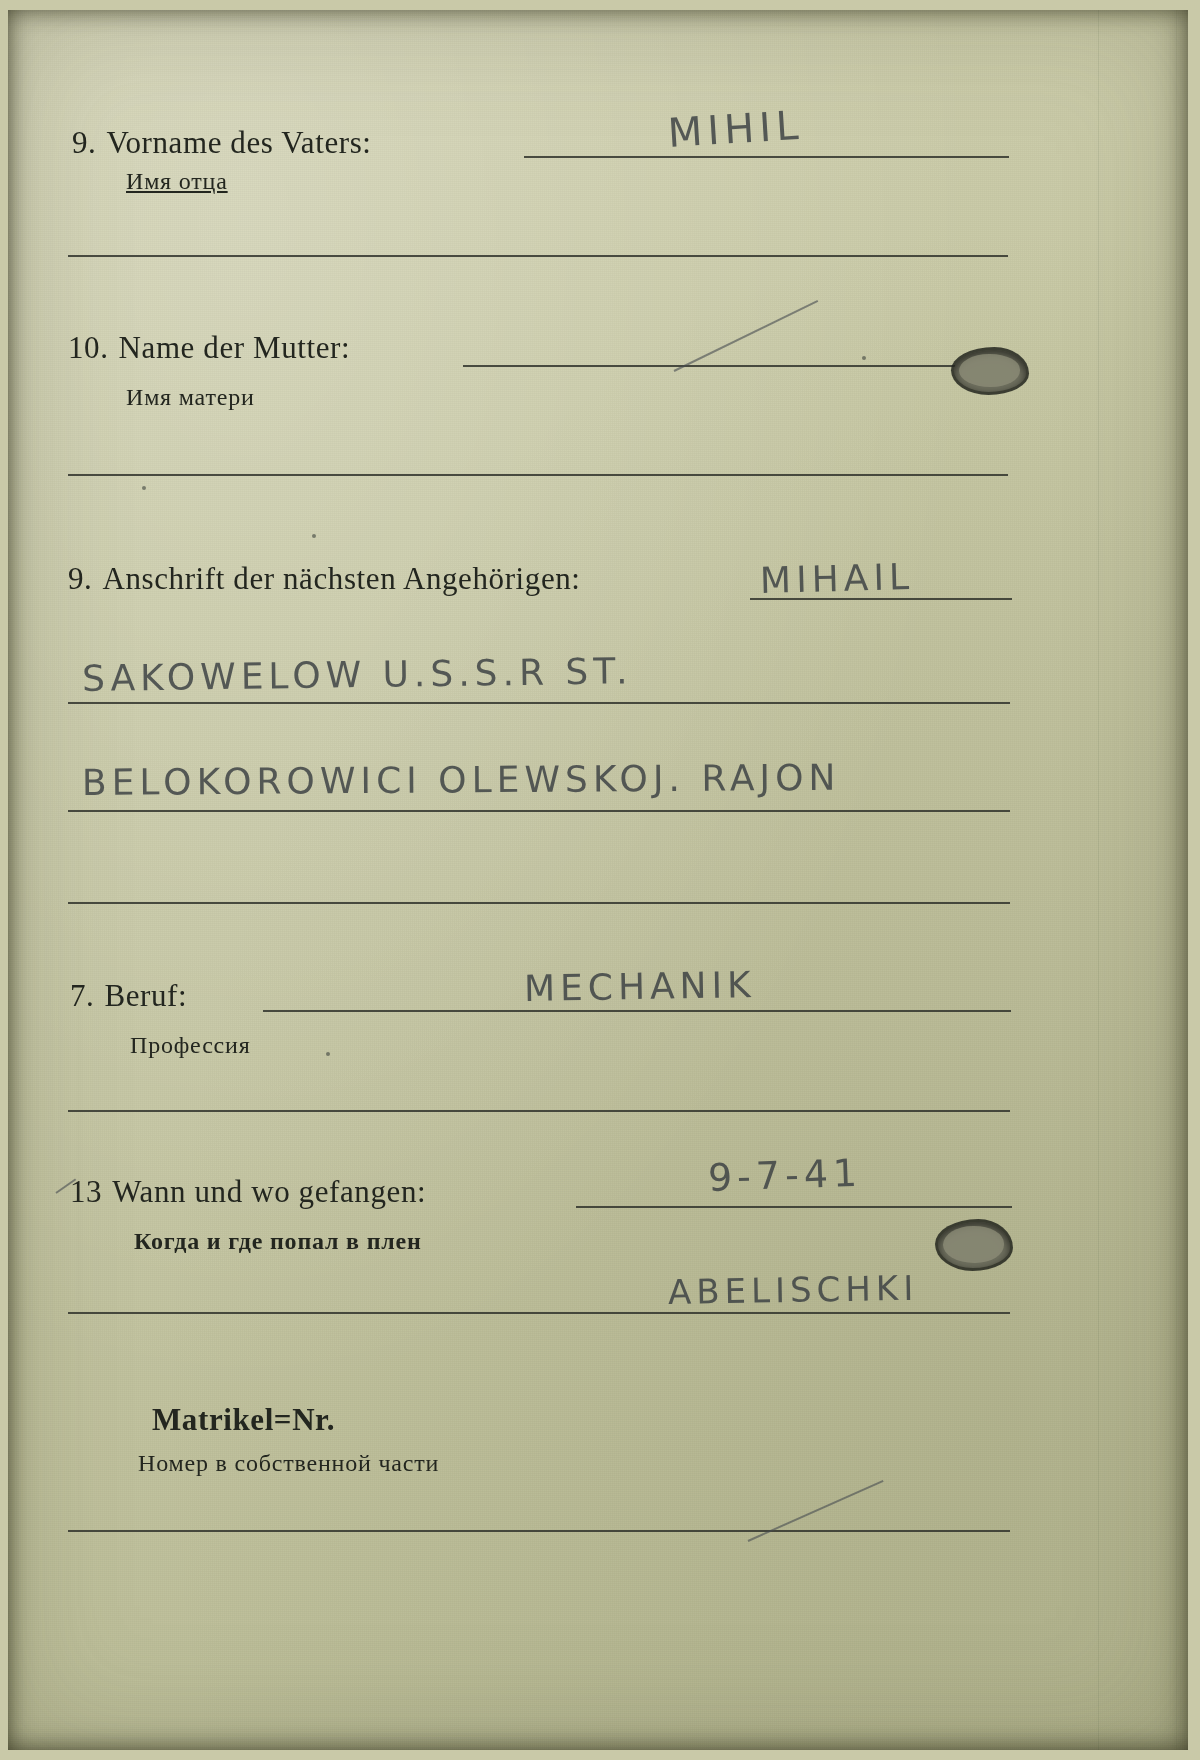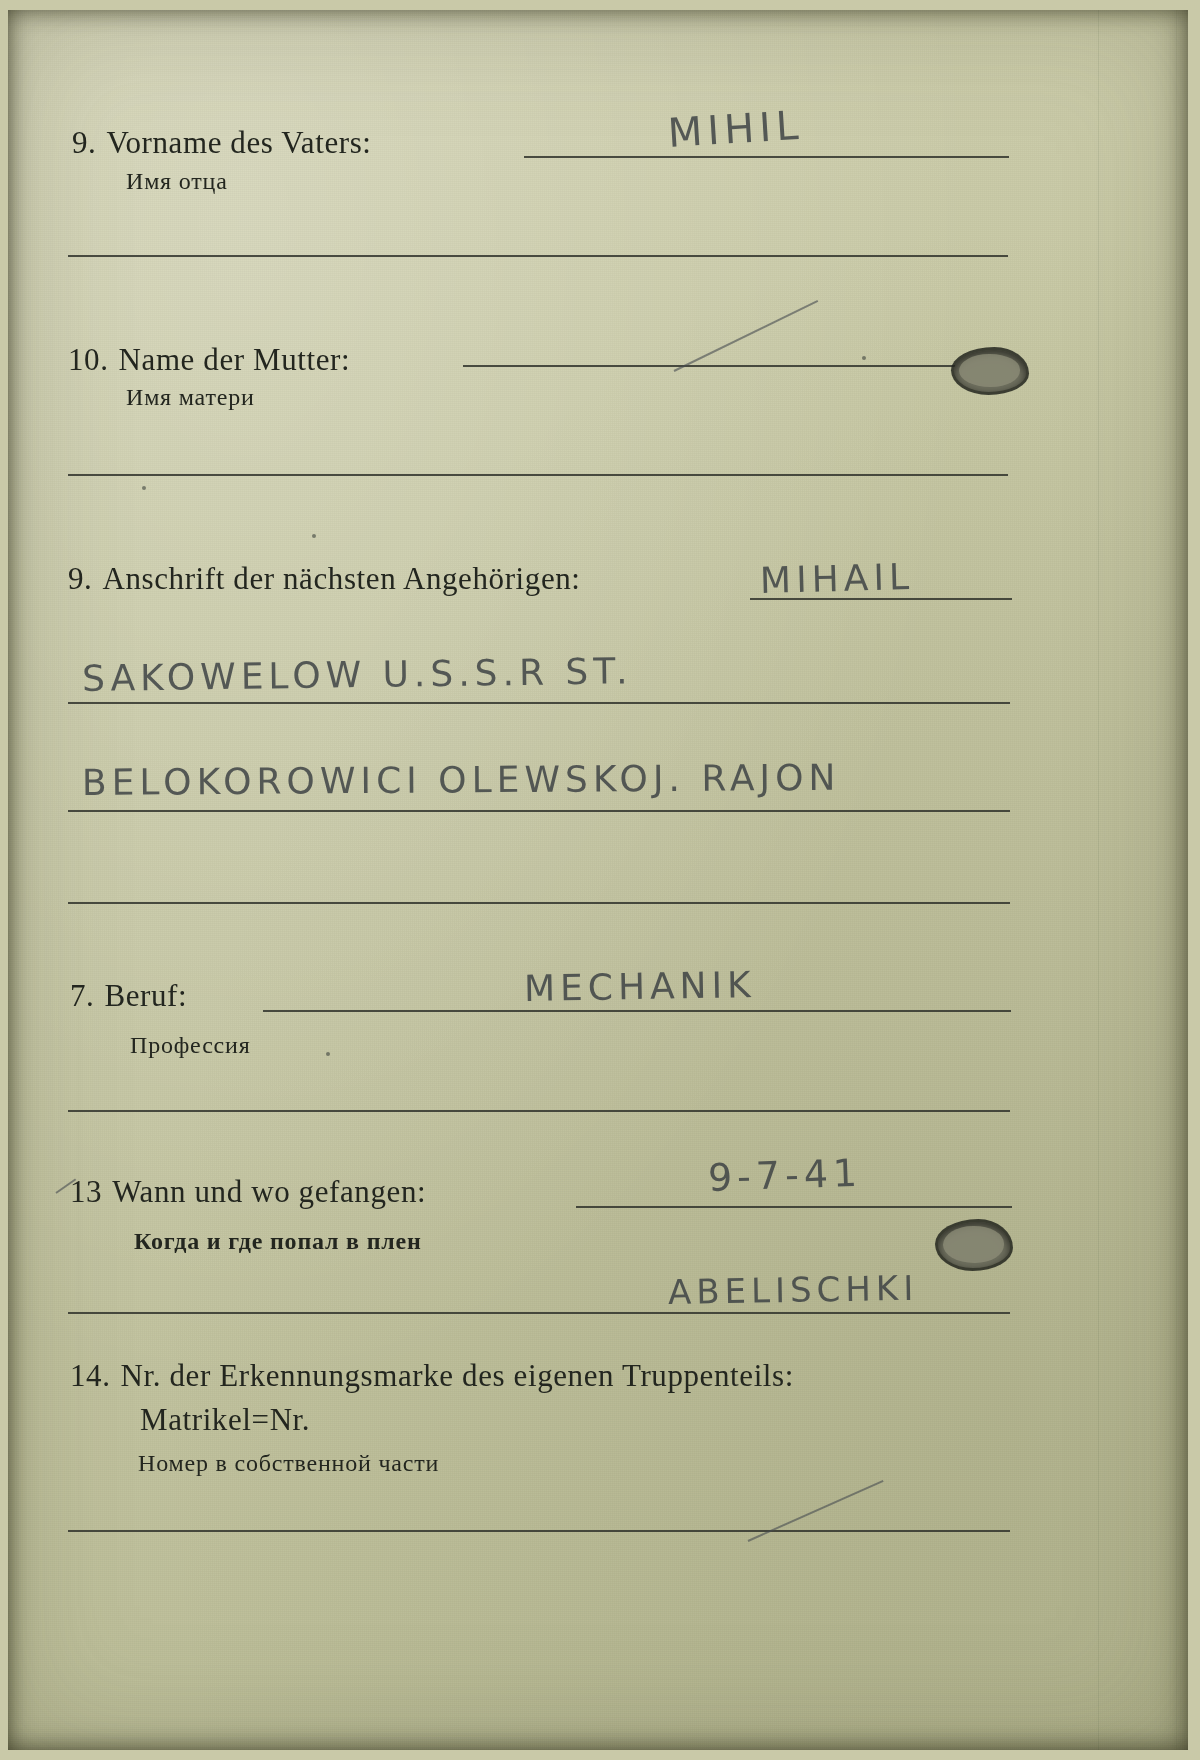--- a/index.html
+++ b/index.html
@@ -133,27 +133,27 @@
 <div id="page">
   <div id="paper">
     <div id="grain"></div>
 
     <div class="vrule" style="left:1090px; opacity:0.30;"></div>
     <div class="vrule" style="left:1168px; opacity:0.18;"></div>
 
     <div class="lbl-de" style="left:64px; top:115px;">
       <span class="num">9.</span><span>Vorname des Vaters:</span>
     </div>
-    <div class="lbl-ru" style="left:118px; top:158px;">Имя отца</div>
+    <div class="lbl-ru" style="left:118px; top:158px;text-decoration:underline;">Имя отца</div>
     <div class="rule" style="left:516px; top:146px; width:485px;"></div>
     <div class="hand" style="left:660px; top:100px; font-size:40px; transform: rotate(-3.5deg);">MIHIL</div>
 
     <div class="rule" style="left:60px; top:245px; width:940px;"></div>
 
-    <div class="lbl-de" style="left:60px; top:332px;">
+    <div class="lbl-de" style="left:60px; top:320px;">
       <span class="num">10.</span><span>Name der Mutter:</span>
     </div>
     <div class="lbl-ru" style="left:118px; top:374px;text-align:center;">Имя матери</div>
     <div class="rule" style="left:455px; top:355px; width:548px;"></div>
 
     <div class="stroke" style="left:666px; top:360px; width:160px; transform: rotate(-26deg);"></div>
     <div class="dot" style="left:854px; top:346px;"></div>
 
     <div class="rule" style="left:60px; top:464px; width:940px;"></div>
     <div class="dot" style="left:134px; top:476px;"></div>
@@ -191,24 +191,21 @@
     <div class="lbl-ru" style="left:126px; top:1218px;font-weight:bold;">Когда и где попал в плен</div>
     <div class="rule" style="left:568px; top:1196px; width:436px;"></div>
     <div class="hand" style="left:700px; top:1146px; font-size:38px; transform: rotate(-2deg);">9-7-41</div>
     <div class="stroke" style="left:48px; top:1182px; width:24px; transform: rotate(-35deg);"></div>
 
     <div class="rule" style="left:60px; top:1302px; width:942px;"></div>
     <div class="hand" style="left:660px; top:1262px; font-size:34px; transform: rotate(-1deg);">ABELISCHKI</div>
 
     <div class="hole" style="left:930px; top:1212px; width:72px; height:46px;"></div>
 
-    <div class="lbl-de" style="left:62px; top:1348px;">
-      <span class="num">14.</span><span>Nr. der Erkennungsmarke des eigenen Truppenteils:</span>
-    </div>
-    <div class="lbl-de" style="left:132px; top:1392px;">Matrikel=Nr.</div>
+    <div class="lbl-de" style="left:144px; top:1392px;font-weight:bold;">Matrikel=Nr.</div>
     <div class="lbl-ru" style="left:130px; top:1440px;">Номер в собственной части</div>
 
     <div class="rule" style="left:60px; top:1520px; width:942px;"></div>
     <div class="stroke" style="left:740px; top:1530px; width:148px; transform: rotate(-24deg);"></div>
 
     <div id="edges"></div>
   </div>
 </div>
 
 </body></html>

